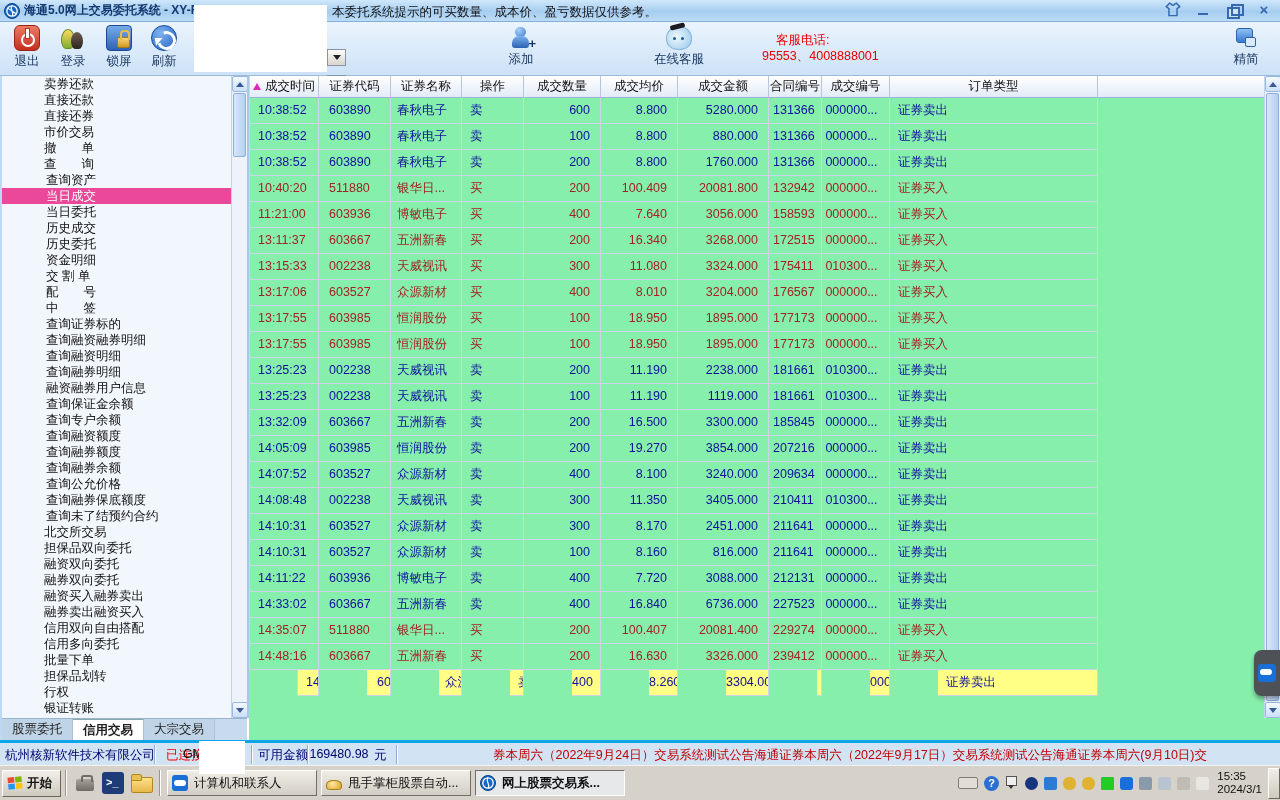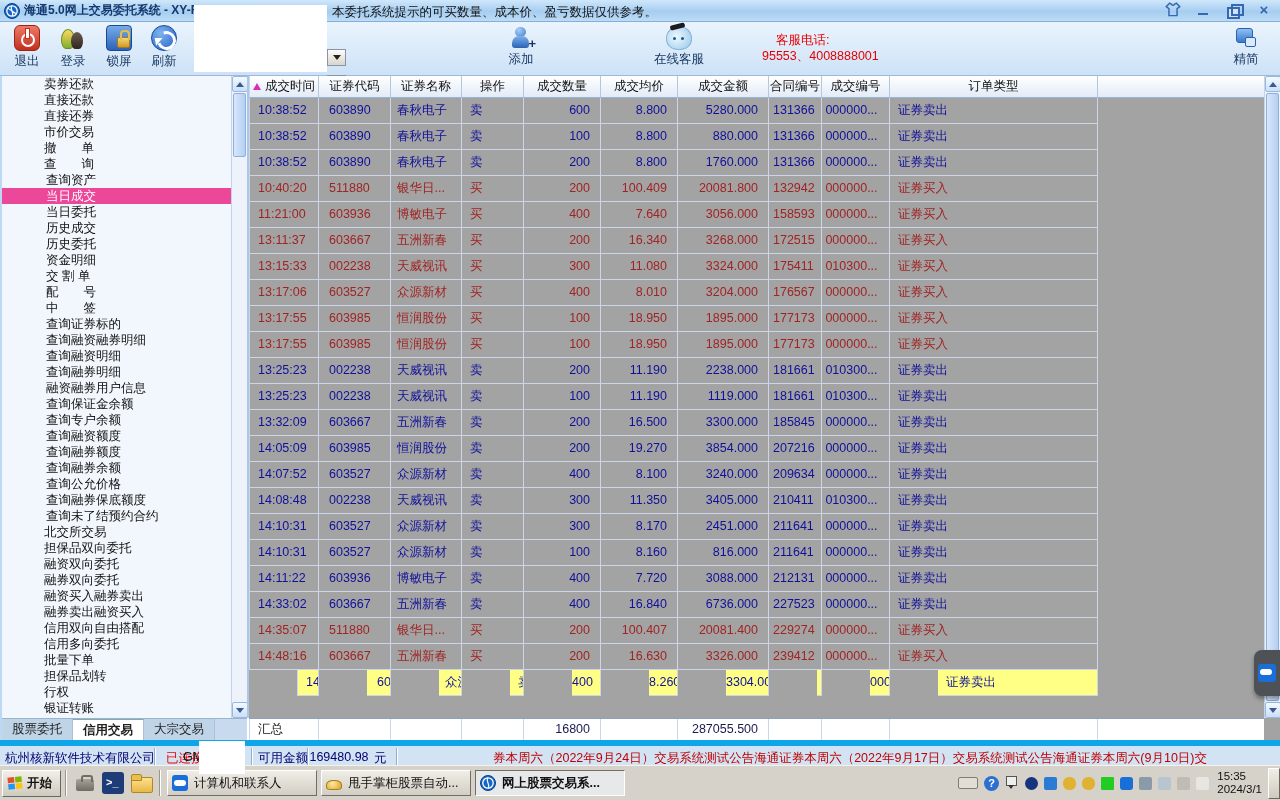--- a/index.html
+++ b/index.html
@@ -90,21 +90,21 @@
   .sthumb { position:absolute; left:1px; width:13px; background:linear-gradient(90deg,#d8e7fa,#b4cff2);
     border:1px solid #8fb0dc; border-radius:2px; cursor:pointer; }
 
   
   .side-tabs { position:absolute; left:0; top:642px; width:245px; height:22px; background:#c8dbee;
     border-top:1px solid #9ab4d0; display:flex; font-size:12.5px; }
   .stab { padding:0 10px; line-height:21px; color:#222; cursor:pointer; border-right:1px solid #a8c0d8; background:#c0d4e8; }
   .stab.active { background:#fff; font-weight:bold; border-top:1px solid #8aa; }
 
   
-  .content { position:absolute; left:247px; top:0; right:0; height:664px; background:#a3a3a3; }
+  .content { position:absolute; left:247px; top:0; right:0; height:664px; background:#86efac; }
   .gridwrap { margin-right:16px; }
   .trow { display:grid; grid-template-columns:70px 72px 71px 62px 77px 77px 91px 53px 68px 208px 1fr; }
   .cell { height:26px; line-height:25px; font-size:12.5px; border-right:1px solid #ccd6e8; border-bottom:1px solid #ccd6e8; overflow:hidden; white-space:nowrap; }
   .cell.c0 { padding-left:8px; border-left:1px solid #ccd6e8; }
   .cell.c1 { padding-left:10px; } .cell.c2 { padding-left:6px; } .cell.c3 { padding-left:8px; }
   .cell.c4,.cell.c5,.cell.c6 { text-align:right; padding-right:10px; }
   .cell.c7 { padding-left:4px; }
   .cell.c8 { text-align:center; padding-right:8px; }
   .cell.c9 { padding-left:8px; }
   .cell.filler { border:none; }
@@ -116,21 +116,21 @@
   .trow.sell .cell { color:#10109a; }
   .trow.buy  .cell { color:#a02424; }
   .trow.selrow .cell:not(.filler) { background:#ffff86;margin-left:48px; }
   .sumrow { position:absolute; left:0; right:16px; bottom:0; height:22px; border-top:1px solid #8aa4c0; background:#fff; }
   .sumrow .cell { height:21px; line-height:20px; border-bottom:none; color:#1a1a50; }
   .sumrow .cell.c0 { color:#101010; }
   .sb-tbl { right:0; top:0; height:642px; left:auto; }
 
   
   .statusbar { position:absolute; left:0; top:740px; width:1280px; height:25px; background:#d2e3f4;
-    border-top:6px solid #0ea5e9; font-size:12.5px; color:#000070; }
+    border-top:3px solid #0ea5e9; font-size:12.5px; color:#000070; }
   .statusbar .seg { position:absolute; top:4px; white-space:nowrap; }
   .ssep { position:absolute; top:2px; width:1px; height:19px; background:#93accc; box-shadow:1px 0 0 #fff; }
   .st-conn { color:#f00000; }
   .st-gm { color:#101010; }
   .st-marquee { color:#c00000; overflow:hidden; right:4px; left:493px; }
 
   
   .taskbar { position:absolute; left:0; top:765px; width:1280px; height:35px; background:#d6d2c9;
     border-top:1px solid #f4f2ee; display:flex; align-items:center; font-size:12.5px; }
   .startbtn { margin-left:2px; height:27px; padding:0 8px 0 4px; display:flex; align-items:center; gap:4px;
@@ -609,33 +609,20 @@
               <div class="cell c4">400</div>
               <div class="cell c5">8.260</div>
               <div class="cell c6">3304.000</div>
               <div class="cell c7">246108</div>
               <div class="cell c8">000000...</div>
               <div class="cell c9">证券卖出</div>
               <div class="cell c10 filler"></div>
             </div>
           </div>
       </div>
-      <div class="trow sumrow">
-          <div class="cell c0">汇总</div>
-          <div class="cell c1"></div>
-          <div class="cell c2"></div>
-          <div class="cell c3"></div>
-          <div class="cell c4">16800</div>
-          <div class="cell c5"></div>
-          <div class="cell c6">287055.500</div>
-          <div class="cell c7"></div>
-          <div class="cell c8"></div>
-          <div class="cell c9"></div>
-          <div class="cell c10 filler"></div>
-        </div>
       <div class="sbar sb-tbl" style="bottom:22px;height:auto;top:0;">
         <span class="sarrow up">
             <i></i>
           </span>
         <span class="sthumb" style="top:17px;bottom:17px"></span>
         <span class="sarrow dn">
             <i></i>
           </span>
       </div>
     </div>

